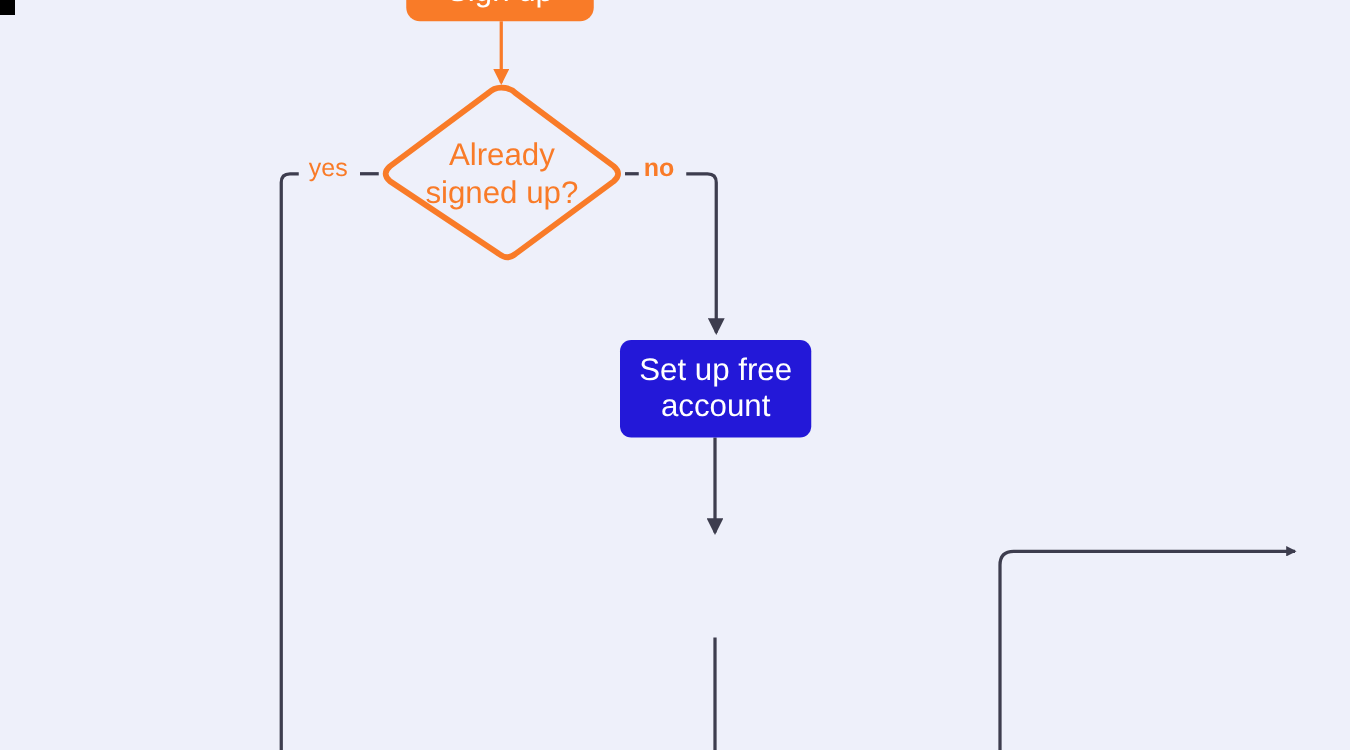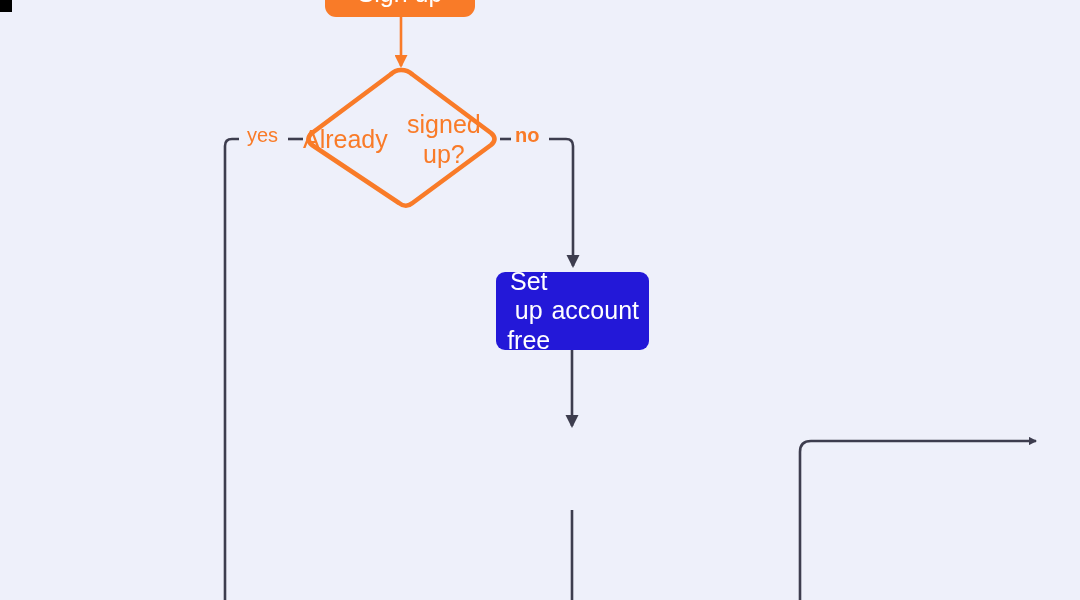--- a/index.html
+++ b/index.html
@@ -113,29 +113,29 @@
 
     <path d="M 572 510 L 572 600" fill="none" stroke="#3d3d4e" stroke-width="2.6"></path>
 
     <path d="M 800 600 L 800 452 Q 800 441 811 441 L 1036 441" fill="none" stroke="#3d3d4e" stroke-width="2.6" marker-end="url(#arrow-dark-small)"></path>
   </svg>
 
   <div class="node node-start" style="left:325px; top:-30px; width:150px; height:47px;">
     <span>Sign up</span>
   </div>
 
-  <div class="node-decision-label" style="left:303px; top:92px; width:197px; height:94px; flex-direction:row;">
+  <div class="node-decision-label" style="left:303px; top:92px; width:197px; height:94px; flex-direction:column;">
     <span>Already</span>
     <span>signed up?</span>
   </div>
 
   <div class="edge-label" style="left:247px; top:124px;">yes</div>
   <div class="edge-label" style="left:515px; top:124px;font-weight:bold;">no</div>
 
-  <div class="node node-process" style="left:496px; top:272px; width:153px; height:78px; flex-direction:row;">
+  <div class="node node-process" style="left:496px; top:272px; width:153px; height:78px; flex-direction:column;">
     <span>Set up free</span>
     <span>account</span>
   </div>
 
 
   <div class="corner-marker"></div>
 
 </div>
 
 </body></html>

